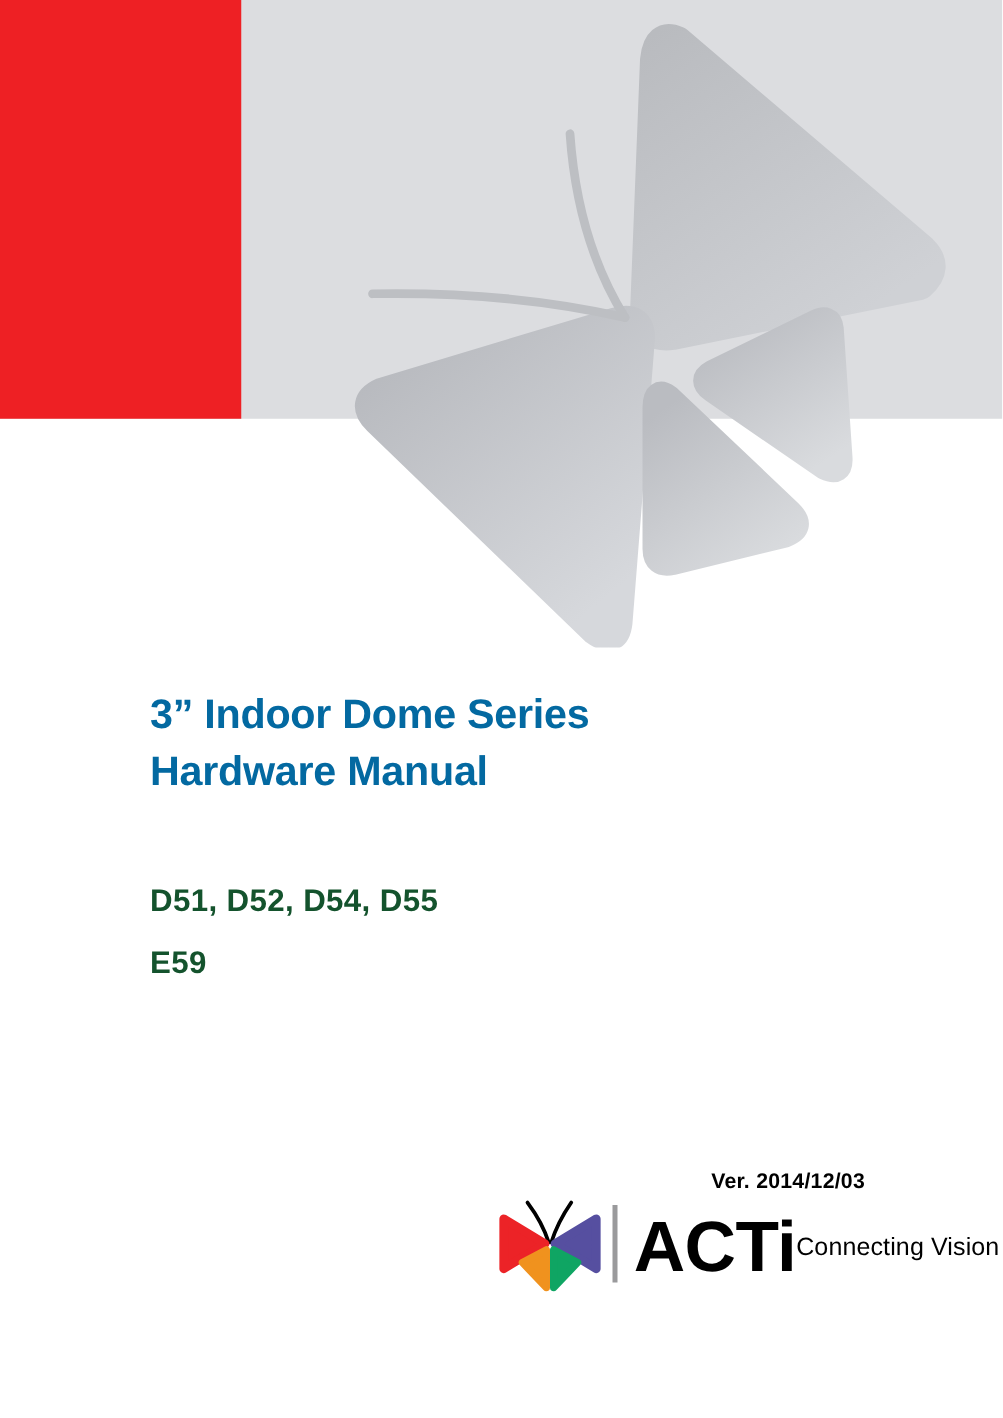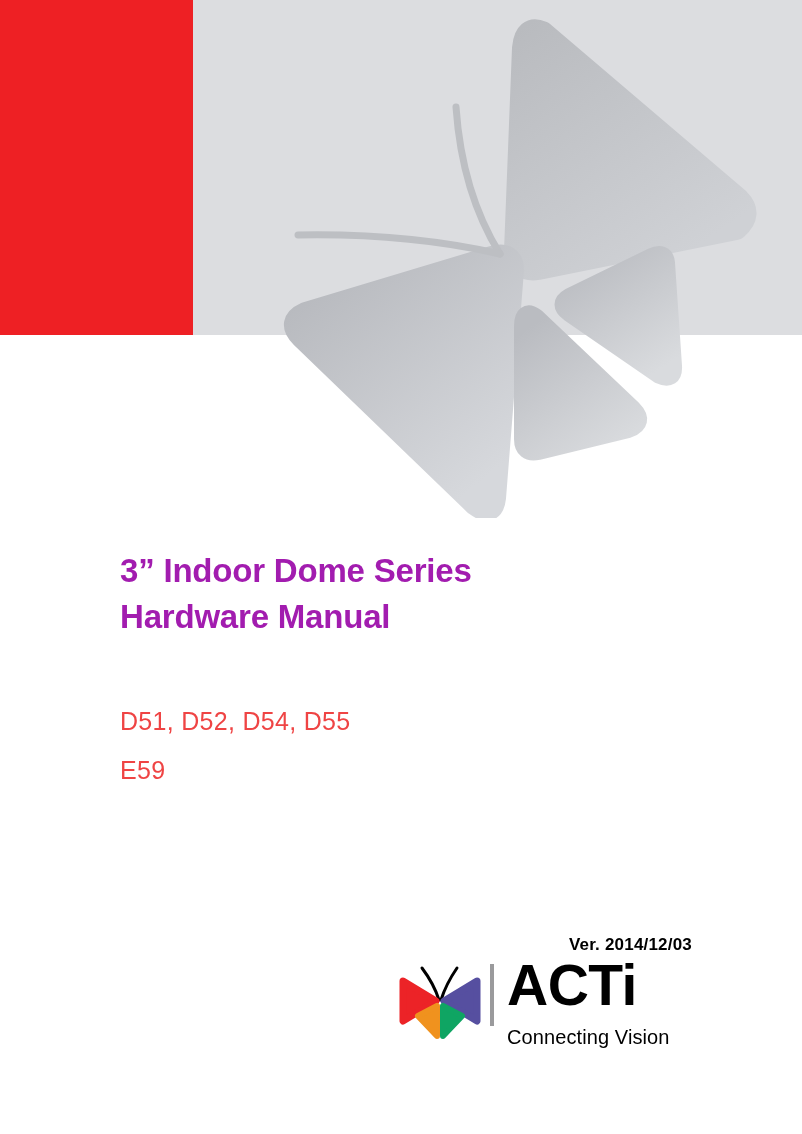--- a/index.html
+++ b/index.html
@@ -54,39 +54,39 @@
   .title-block {
     position: absolute;
     left: 120px;
     top: 548px;
     width: 620px;
     z-index: 4;
   }
   .doc-title {
     font-size: 33px;
     font-weight: bold;
-    color: #a21caf;
+    color: #0369a1;
     line-height: 46px;
     letter-spacing: -0.2px;
     margin: 0;
     white-space: pre-line;
   }
 
   
   .model-block {
     position: absolute;
     left: 120px;
     top: 697px;
     width: 600px;
     z-index: 4;
   }
   .model-line {
     font-size: 25px;
-    font-weight: normal;
-    color: #ef4444;
+    font-weight: bold;
+    color: #14532d;
     line-height: 49px;
     letter-spacing: 0.3px;
     white-space: nowrap;
   }
 
   
   .version-text {
     position: absolute;
     right: 110px;
     top: 935px;
@@ -109,21 +109,21 @@
   .logo-mark { width: 88px; height: 78px; display: block; flex: none; }
   .logo-divider {
     width: 4px;
     height: 62px;
     background: #9a9a9c;
     margin: 0 13px 0 6px;
     flex: none;
     align-self: flex-start;
     margin-top: 6px;
   }
-  .logo-wordmark { display: flex; flex-direction: column; }
+  .logo-wordmark { display: flex; flex-direction: row; }
   .logo-acti {
     font-size: 57px;
     font-weight: bold;
     line-height: 50px;
     color: #000000;
     letter-spacing: -0.5px;
     margin-top: 2px;
   }
   .logo-tagline {
     font-size: 20px;

